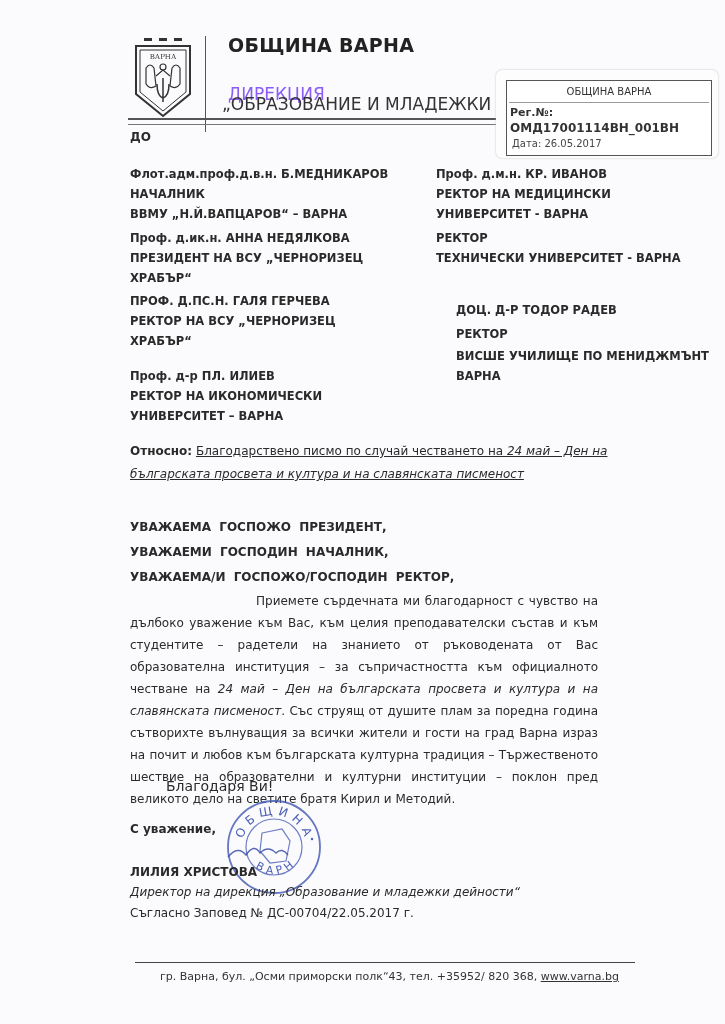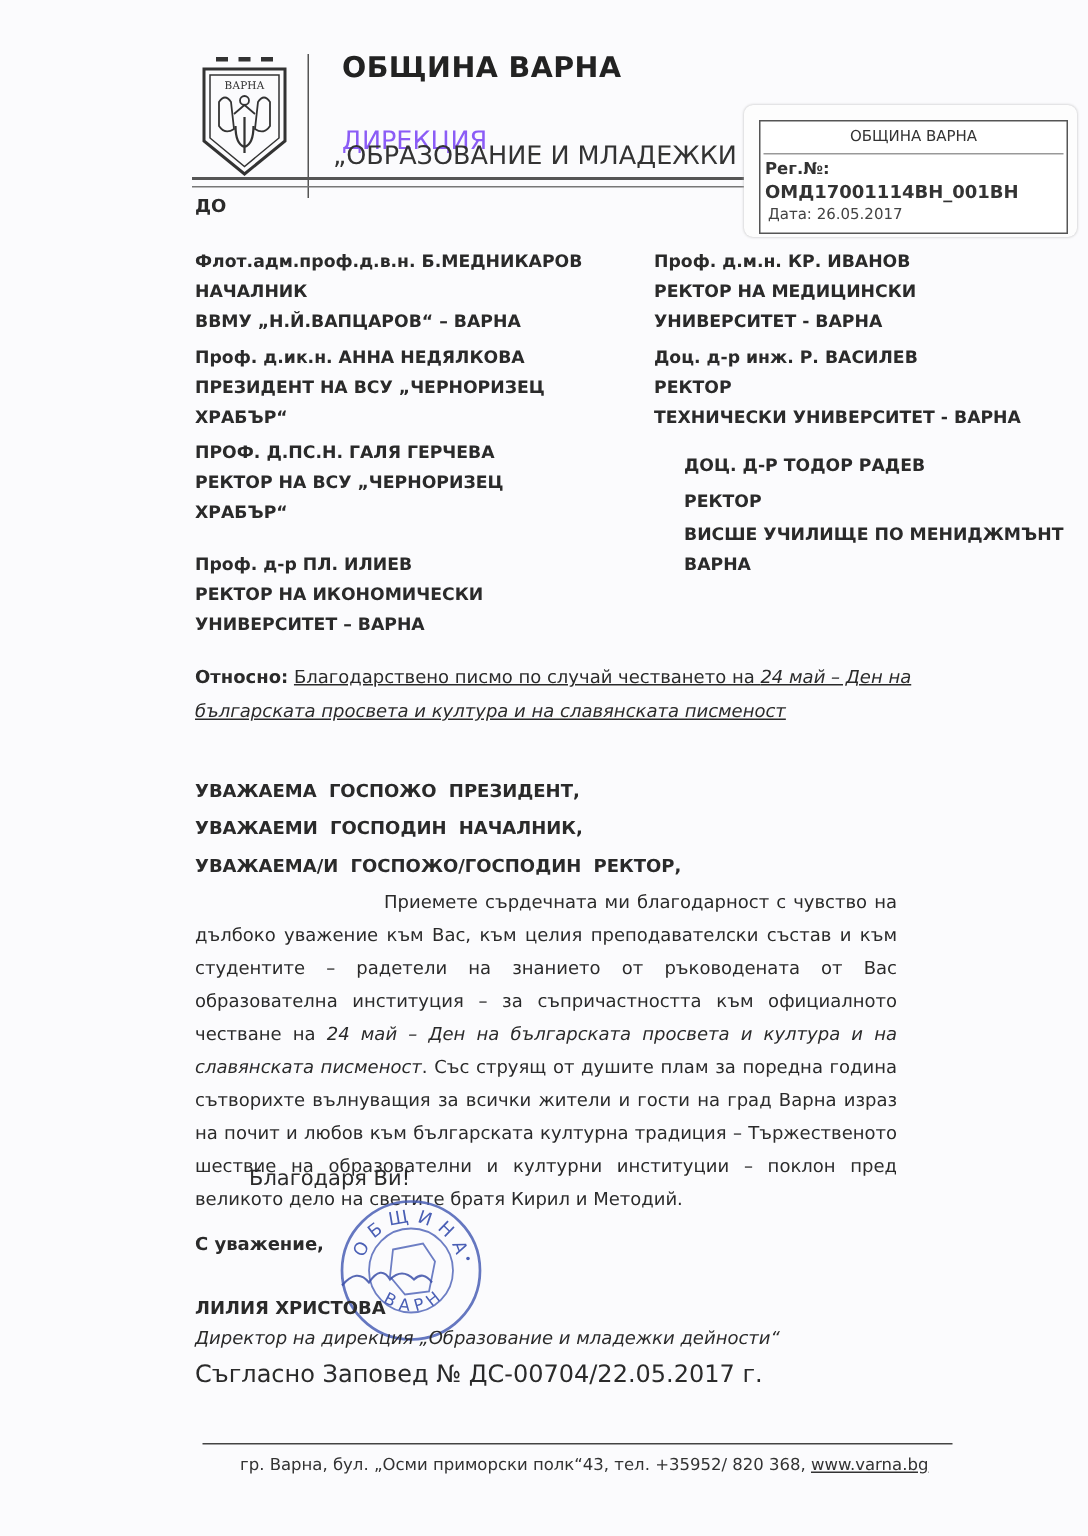--- a/index.html
+++ b/index.html
@@ -33,21 +33,21 @@
   .subject .u { text-decoration:underline; }
   
   .salut { left:130px; top:515px; font-size:12px; font-weight:bold; line-height:25px; word-spacing:4px; }
   
   .body-text { left:130px; top:590px; width:468px; font-size:12px; line-height:22px; text-align:justify; }
   .body-text p { margin:0; text-indent:126px; }
   .thanks { left:166px; top:778px; font-size:14px; }
   .regards { left:130px; top:822px; font-size:12px; font-weight:bold; }
   .signer { left:130px; top:865px; font-size:12px; font-weight:bold; }
   .signer-title { left:130px; top:885px; font-size:12px; font-style:italic; }
-  .order { left:130px; top:906px; font-size:16px; }
+  .order { left:130px; top:906px; font-size:12px; }
   .stamp { left:224px; top:797px; width:100px; height:100px; }
   
   .foot-line { left:135px; top:962px; width:500px; height:1px; background:#444; }
   .foot-text { left:160px; top:970px; font-size:11px; color:#333; }
   .foot-text .link { text-decoration:underline; }
 </style>
 </head>
 <body>
 
 <svg class="abs crest" viewBox="0 0 62 82">
@@ -99,21 +99,20 @@
   <div>РЕКТОР НА ИКОНОМИЧЕСКИ</div>
   <div>УНИВЕРСИТЕТ – ВАРНА</div>
 </div>
 
 <div class="abs rcpt" style="left:436px; top:164px;">
   <div>Проф. д.м.н. КР. ИВАНОВ</div>
   <div>РЕКТОР НА МЕДИЦИНСКИ</div>
   <div>УНИВЕРСИТЕТ - ВАРНА</div>
 </div>
 <div class="abs rcpt" style="left:436px; top:228px;">
-  <div>Доц. д-р инж. Р. ВАСИЛЕВ</div>
   <div>РЕКТОР</div>
   <div>ТЕХНИЧЕСКИ УНИВЕРСИТЕТ - ВАРНА</div>
 </div>
 <div class="abs rcpt" style="left:456px; top:298px; line-height:24px;">
   <div>ДОЦ. Д-Р ТОДОР РАДЕВ</div>
   <div>РЕКТОР</div>
   <div style="line-height:20px;">ВИСШЕ УЧИЛИЩЕ ПО МЕНИДЖМЪНТ</div>
   <div style="line-height:20px;">ВАРНА</div>
 </div>
 

